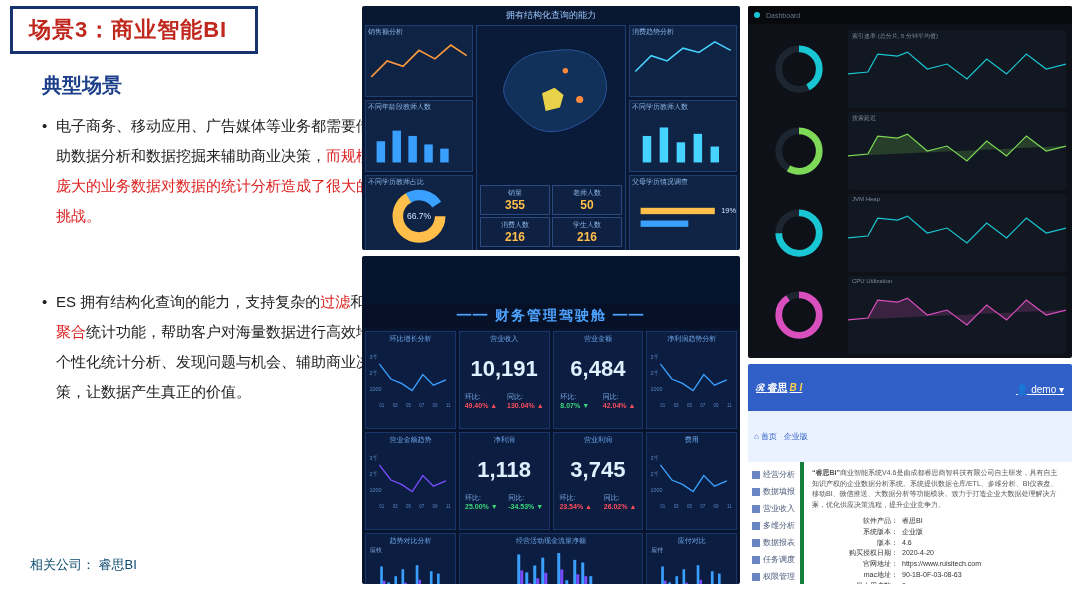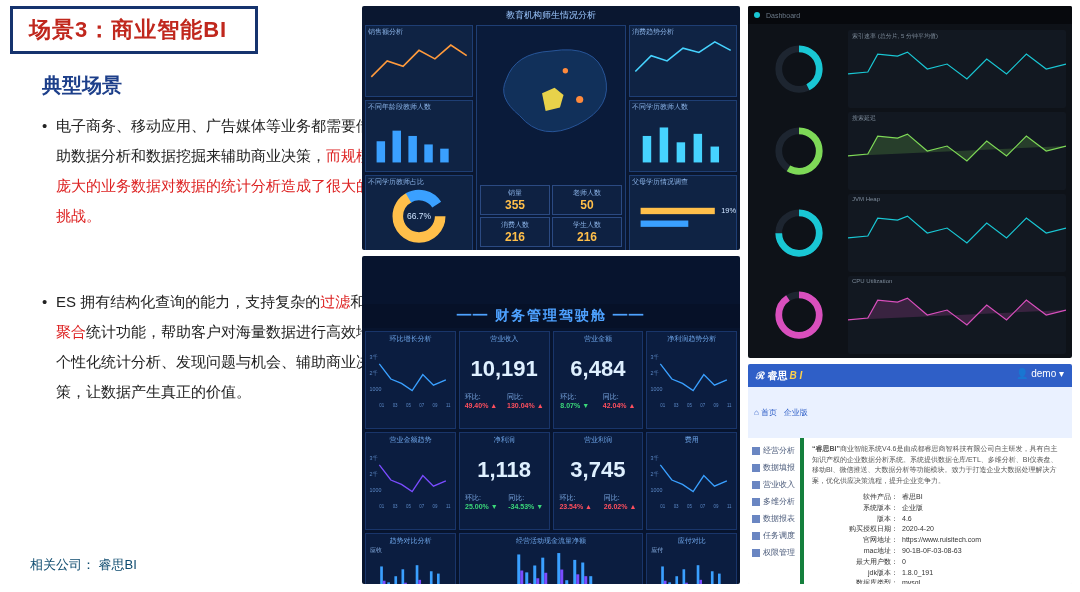--- a/index.html
+++ b/index.html
@@ -93,21 +93,21 @@
 
   
   .dark-top { height:18px; background:#07090d; display:flex; align-items:center; gap:6px; padding:0 6px; font-size:7px; color:#6c7a89;}
   .dark-acc { display:inline-block; width:6px;height:6px;border-radius:50%; background:#19c7d4;}
   .dark-grid { display:grid; grid-template-columns: 90px 1fr; grid-auto-rows: 78px; gap:4px; padding:6px;}
   .ring { display:flex; align-items:center; justify-content:center;}
   .dgraph { background:#121821; border-radius:2px; position:relative; }
   .dgraph .lbl { position:absolute; top:2px; left:4px; font-size:6px; color:#7c8a99;}
 
   
-  .ruisi-head { background:#2f5fc7; color:#fff; font-size:10px; display:flex; align-items:flex-start; justify-content:space-between; padding:4px 8px;}
+  .ruisi-head { background:#2f5fc7; color:#fff; font-size:10px; display:flex; align-items:flex-end; justify-content:space-between; padding:16px 8px;text-decoration:underline;}
   .ruisi-head .logo { font-weight:700; }
   .ruisi-head .logo .bi { color:#ffd24a; font-style:italic; margin-left:2px;}
   .ruisi-tabs { background:#eaf1ff; font-size:8px; color:#2f5fc7; padding:20px 6px;}
   .ruisi-body { display:flex; font-size:8px; }
   .ruisi-side { width:56px; background:#fff; border-right:4px solid #15803d; padding:4px 2px;}
   .ruisi-side div { color:#4a5a7a; padding:3px 2px; display:flex; align-items:center; gap:3px;}
   .ruisi-side svg { flex:0 0 8px;}
   .ruisi-main { flex:1; padding:6px 8px; background:#fff;}
   .ruisi-note { color:#555; font-size:7px; line-height:1.5; margin-bottom:6px;}
   .kv { display:grid; grid-template-columns: 90px 1fr; row-gap:1px; font-size:7px; line-height:1.4;}
@@ -137,21 +137,21 @@
     <div>
       <span>ES 拥有结构化查询的能力，支持复杂的</span><span class="red">过滤</span><span>和</span><span class="red">聚合</span><span>统计功能，帮助客户对海量数据进行高效地个性化统计分析、发现问题与机会、辅助商业决策，让数据产生真正的价值。</span>
     </div>
   </div>
 </div>
 
 <div class="related">相关公司： 睿思BI</div>
 
 
 <div class="panel p-edu">
-  <div class="edu-top">教育机构师生情况分析</div>
+  <div class="edu-top">拥有结构化查询的能力</div>
   <div class="edu-body">
     <div class="edu-col">
       <div class="tile" style="flex:1">
           <span class="tl">销售额分析</span>
         <svg viewBox="0 0 100 60" width="100%" height="100%">
             <polyline points="5,45 20,30 35,35 50,20 65,28 80,15 95,25" fill="none" stroke="#ff9a3c" stroke-width="1.5"></polyline>
           </svg>
       </div>
       <div class="tile" style="flex:1">
           <span class="tl">不同年龄段教师人数</span>

